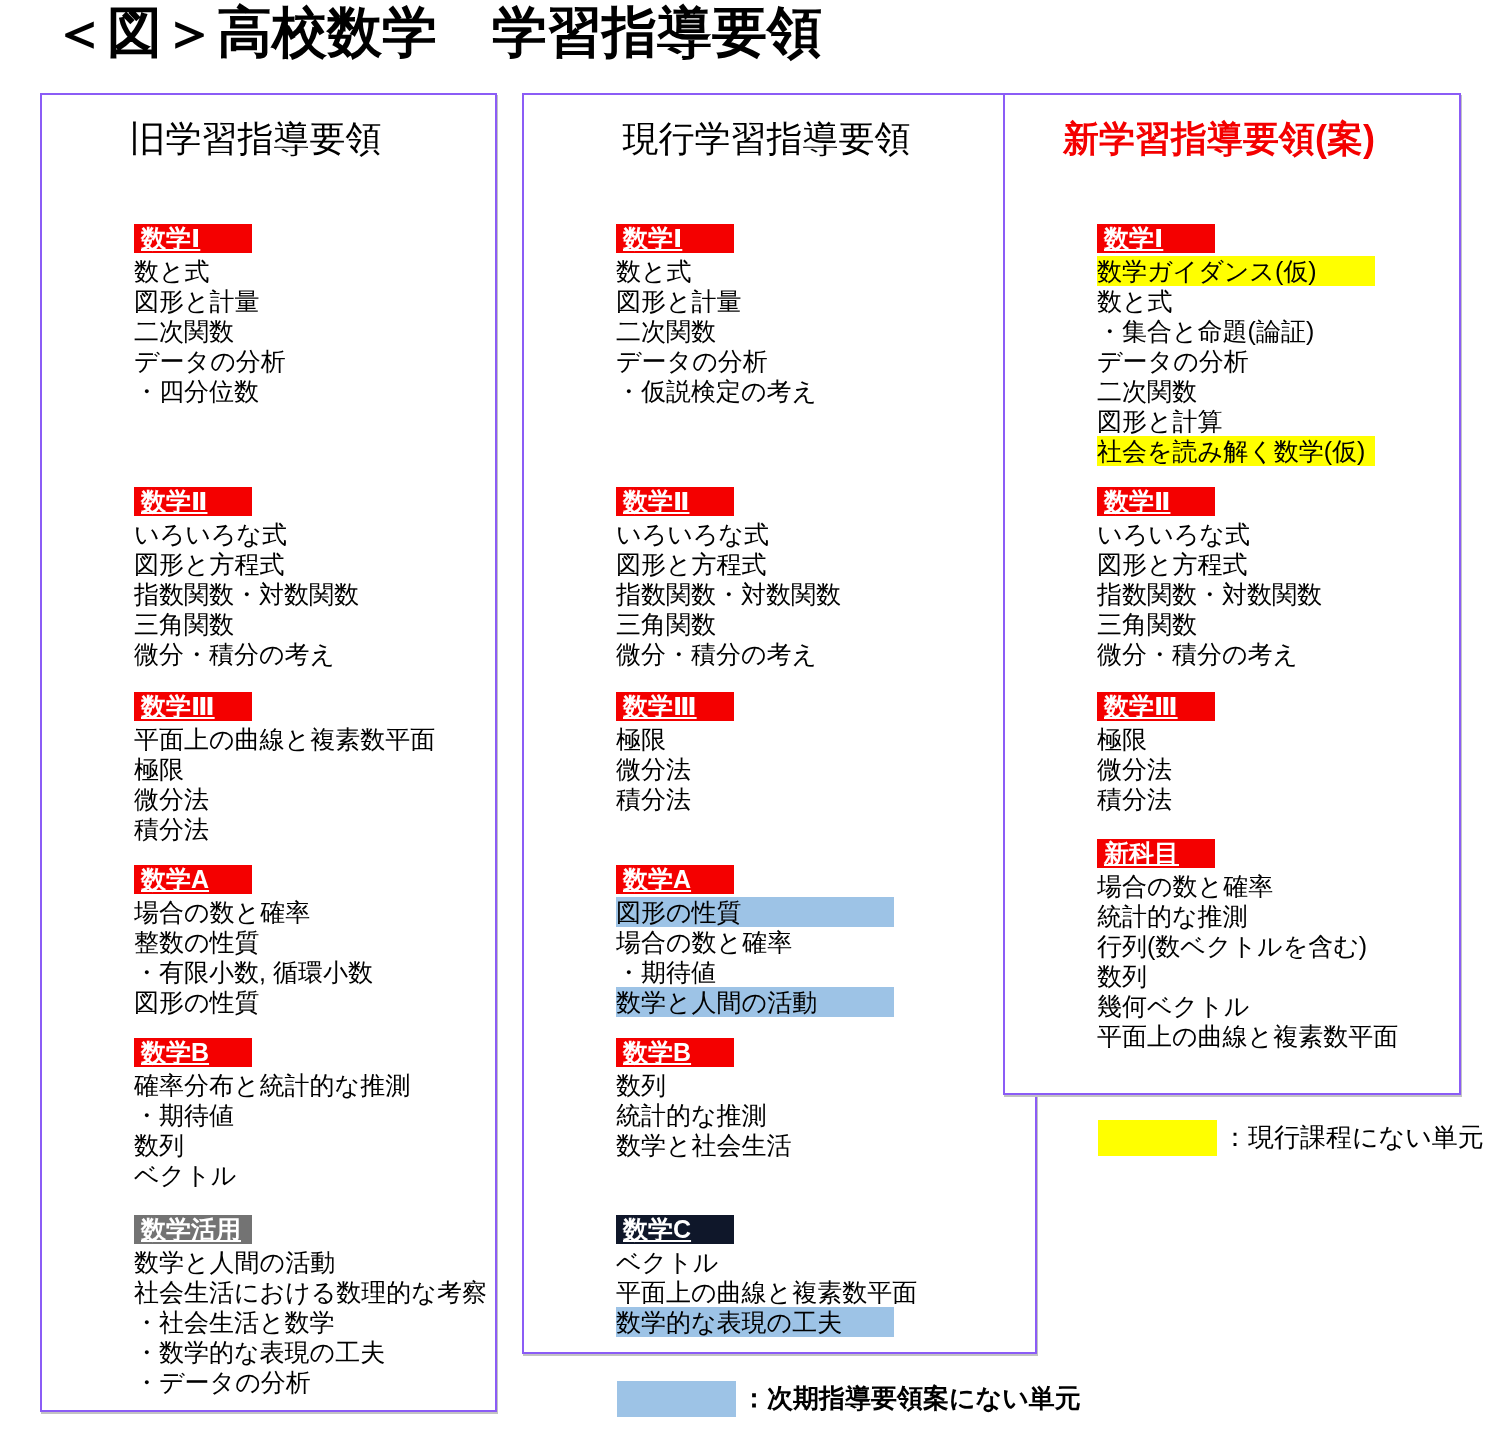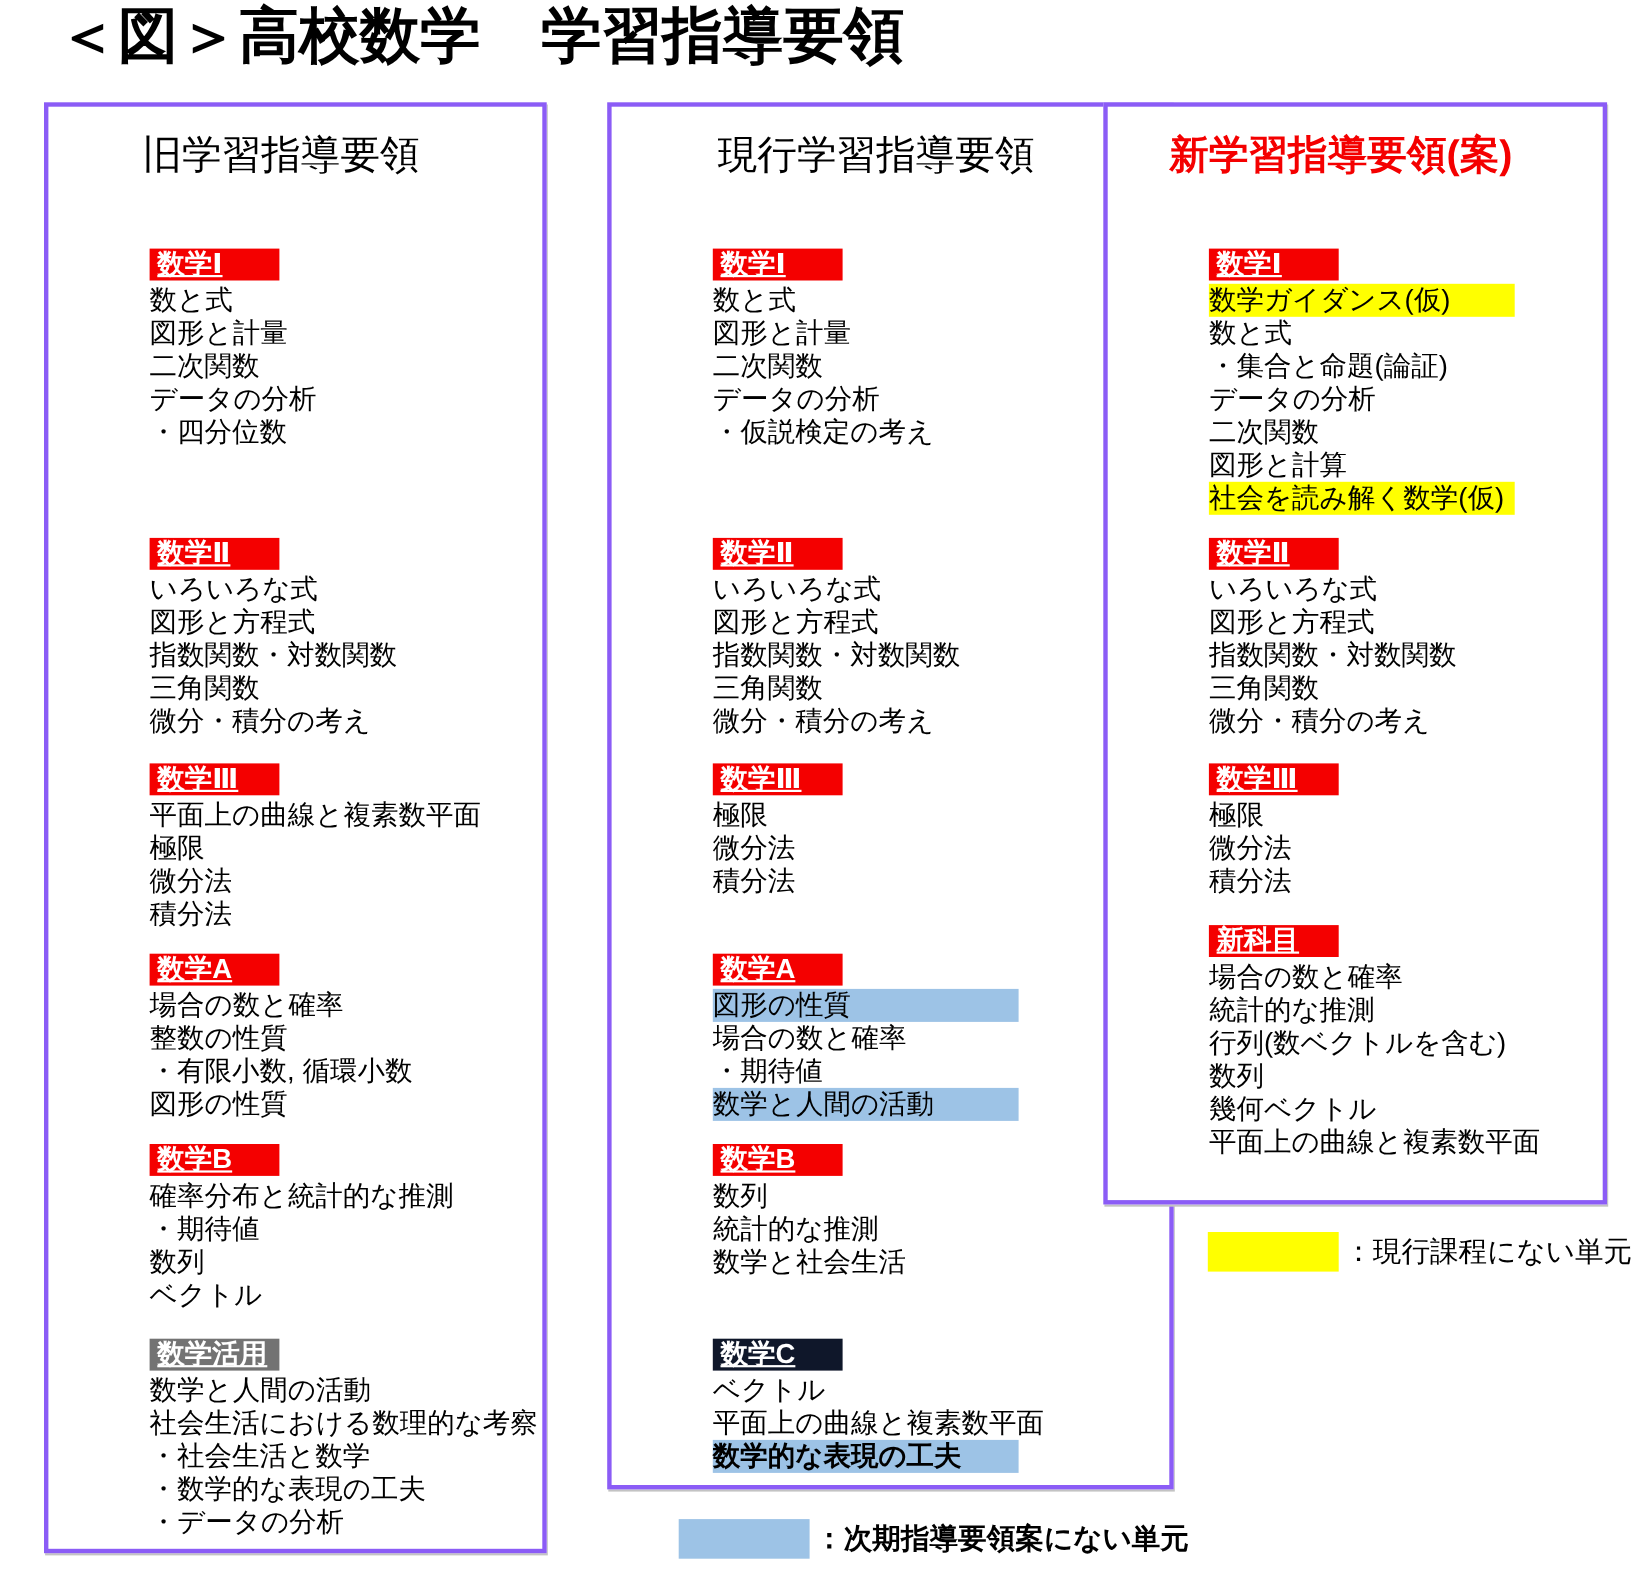--- a/index.html
+++ b/index.html
@@ -26,25 +26,25 @@
     font-size: 55px;
     font-weight: bold;
     letter-spacing: 0px;
     white-space: nowrap;
   }
   .box {
     position: absolute;
     top: 93px;
     box-sizing: border-box;
     background: #ffffff;
-    border: 4px solid #8b5cf6;
+    border: 2px solid #8b5cf6;
     box-shadow: 1px 2px 0 #c3c3c3;
   }
   .box1 { left: 40px;   width: 457px; height: 1319px; }
-  .box2 { left: 552px;  width: 515px; height: 1261px; }
+  .box2 { left: 522px;  width: 515px; height: 1261px; }
   .box3 { left: 1003px; width: 458px; height: 1002px; }
   .col-header {
     position: absolute;
     top: 22px;
     left: 0;
     width: 100%;
     box-sizing: border-box;
     padding-right: 26px;
     text-align: center;
     font-size: 36px;
@@ -116,21 +116,21 @@
       <div class="section" style="top: 1120px;"><div class="sec-label" style="background: #737373;">数学活用</div><div class="item">数学と人間の活動</div><div class="item">社会生活における数理的な考察</div><div class="item">・社会生活と数学</div><div class="item">・数学的な表現の工夫</div><div class="item">・データの分析</div></div>
     </section>
 
   <section class="box box2">
     <div class="col-header" style="color: rgb(0, 0, 0); font-weight: normal;">現行学習指導要領</div>
   <div class="section" style="top: 129px;"><div class="sec-label" style="background: rgb(244, 0, 0);">数学Ⅰ</div><div class="item">数と式</div><div class="item">図形と計量</div><div class="item">二次関数</div><div class="item">データの分析</div><div class="item">・仮説検定の考え</div></div>
       <div class="section" style="top: 392px;"><div class="sec-label" style="background: rgb(244, 0, 0);">数学Ⅱ</div><div class="item">いろいろな式</div><div class="item">図形と方程式</div><div class="item">指数関数・対数関数</div><div class="item">三角関数</div><div class="item">微分・積分の考え</div></div>
       <div class="section" style="top: 597px;"><div class="sec-label" style="background: rgb(244, 0, 0);">数学Ⅲ</div><div class="item">極限</div><div class="item">微分法</div><div class="item">積分法</div></div>
       <div class="section" style="top: 770px;"><div class="sec-label" style="background: rgb(244, 0, 0);">数学A</div><div class="item"><span class="hl" style="background: rgb(157, 195, 230);">図形の性質</span></div><div class="item">場合の数と確率</div><div class="item">・期待値</div><div class="item"><span class="hl" style="background: rgb(157, 195, 230);">数学と人間の活動</span></div></div>
       <div class="section" style="top: 943px;"><div class="sec-label" style="background: rgb(244, 0, 0);">数学B</div><div class="item">数列</div><div class="item">統計的な推測</div><div class="item">数学と社会生活</div></div>
-      <div class="section" style="top: 1120px;"><div class="sec-label" style="background: #0f172a;">数学C</div><div class="item">ベクトル</div><div class="item">平面上の曲線と複素数平面</div><div class="item"><span class="hl" style="background: rgb(157, 195, 230); font-weight: bold;">数学的な表現の工夫</span></div></div>
+      <div class="section" style="top: 1120px;"><div class="sec-label" style="background: #0f172a;">数学C</div><div class="item">ベクトル</div><div class="item">平面上の曲線と複素数平面</div><div class="item"><span class="hl" style="background: rgb(157, 195, 230);">数学的な表現の工夫</span></div></div>
     </section>
 
   <section class="box box3">
     <div class="col-header" style="color: rgb(244, 0, 0); font-weight: bold;">新学習指導要領(案)</div>
   <div class="section" style="top: 129px;"><div class="sec-label" style="background: rgb(244, 0, 0);">数学Ⅰ</div><div class="item"><span class="hl" style="background: rgb(255, 255, 0);">数学ガイダンス(仮)</span></div><div class="item">数と式</div><div class="item">・集合と命題(論証)</div><div class="item">データの分析</div><div class="item">二次関数</div><div class="item">図形と計算</div><div class="item"><span class="hl" style="background: rgb(255, 255, 0);">社会を読み解く数学(仮)</span></div></div>
       <div class="section" style="top: 392px;"><div class="sec-label" style="background: rgb(244, 0, 0);">数学Ⅱ</div><div class="item">いろいろな式</div><div class="item">図形と方程式</div><div class="item">指数関数・対数関数</div><div class="item">三角関数</div><div class="item">微分・積分の考え</div></div>
       <div class="section" style="top: 597px;"><div class="sec-label" style="background: rgb(244, 0, 0);">数学Ⅲ</div><div class="item">極限</div><div class="item">微分法</div><div class="item">積分法</div></div>
       <div class="section" style="top: 733px; margin-top: 11px;"><div class="sec-label" style="background: rgb(244, 0, 0);">新科目</div><div class="item">場合の数と確率</div><div class="item">統計的な推測</div><div class="item">行列(数ベクトルを含む)</div><div class="item">数列</div><div class="item">幾何ベクトル</div><div class="item">平面上の曲線と複素数平面</div></div>
     </section>
 

